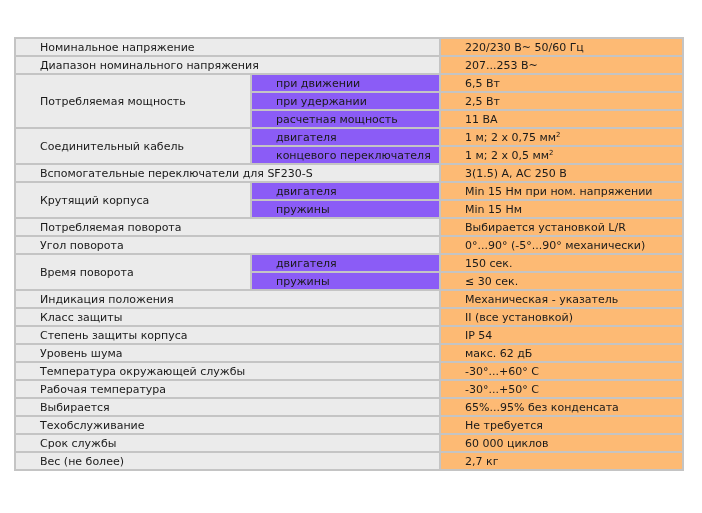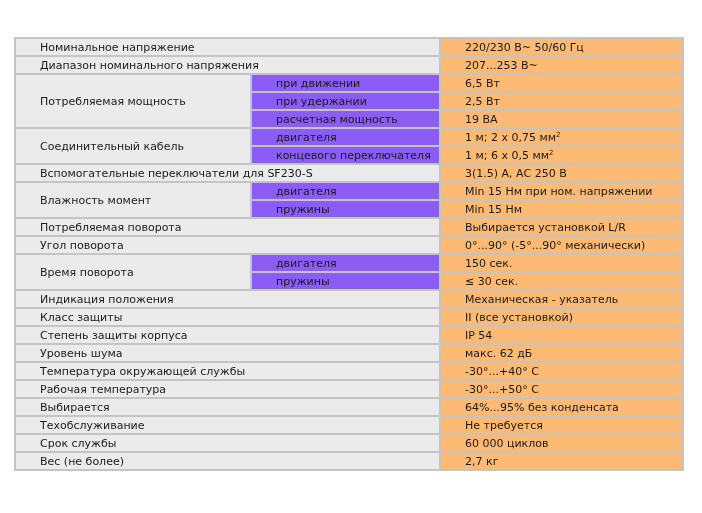--- a/index.html
+++ b/index.html
@@ -37,37 +37,37 @@
         <td class="lbl" rowspan="3">Потребляемая мощность</td>
         <td class="sub">при движении</td>
         <td class="val"><span>6,5 Вт</span></td>
       </tr>
       <tr>
         <td class="sub">при удержании</td>
         <td class="val"><span>2,5 Вт</span></td>
       </tr>
       <tr>
         <td class="sub">расчетная мощность</td>
-        <td class="val"><span>19 ВА</span></td>
+        <td class="val"><span>11 ВА</span></td>
       </tr>
       <tr>
         <td class="lbl" rowspan="2">Соединительный кабель</td>
         <td class="sub">двигателя</td>
         <td class="val"><span>1 м; 2 х 0,75 мм</span><sup>2</sup></td>
       </tr>
       <tr>
         <td class="sub">концевого переключателя</td>
-        <td class="val"><span>1 м; 6 х 0,5 мм</span><sup>2</sup></td>
+        <td class="val"><span>1 м; 2 х 0,5 мм</span><sup>2</sup></td>
       </tr>
       <tr>
         <td class="lbl" colspan="2">Вспомогательные переключатели для SF230-S</td>
         <td class="val">3(1.5) А, АС 250 В</td>
       </tr>
       <tr>
-        <td class="lbl" rowspan="2">Влажность момент</td>
+        <td class="lbl" rowspan="2">Крутящий корпуса</td>
         <td class="sub">двигателя</td>
         <td class="val"><span>Min 15 Нм при ном. напряжении</span></td>
       </tr>
       <tr>
         <td class="sub">пружины</td>
         <td class="val"><span>Min 15 Нм</span></td>
       </tr>
       <tr>
         <td class="lbl" colspan="2">Потребляемая поворота</td>
         <td class="val">Выбирается установкой L/R</td>
@@ -96,29 +96,29 @@
       <tr>
         <td class="lbl" colspan="2">Степень защиты корпуса</td>
         <td class="val">IP 54</td>
       </tr>
       <tr>
         <td class="lbl" colspan="2">Уровень шума</td>
         <td class="val">макс. 62 дБ</td>
       </tr>
       <tr>
         <td class="lbl" colspan="2">Температура окружающей службы</td>
-        <td class="val">-30°...+40° С</td>
+        <td class="val">-30°...+60° С</td>
       </tr>
       <tr>
         <td class="lbl" colspan="2">Рабочая температура</td>
         <td class="val">-30°...+50° С</td>
       </tr>
       <tr>
         <td class="lbl" colspan="2">Выбирается</td>
-        <td class="val">64%...95% без конденсата</td>
+        <td class="val">65%...95% без конденсата</td>
       </tr>
       <tr>
         <td class="lbl" colspan="2">Техобслуживание</td>
         <td class="val">Не требуется</td>
       </tr>
       <tr>
         <td class="lbl" colspan="2">Срок службы</td>
         <td class="val">60 000 циклов</td>
       </tr>
       <tr>

